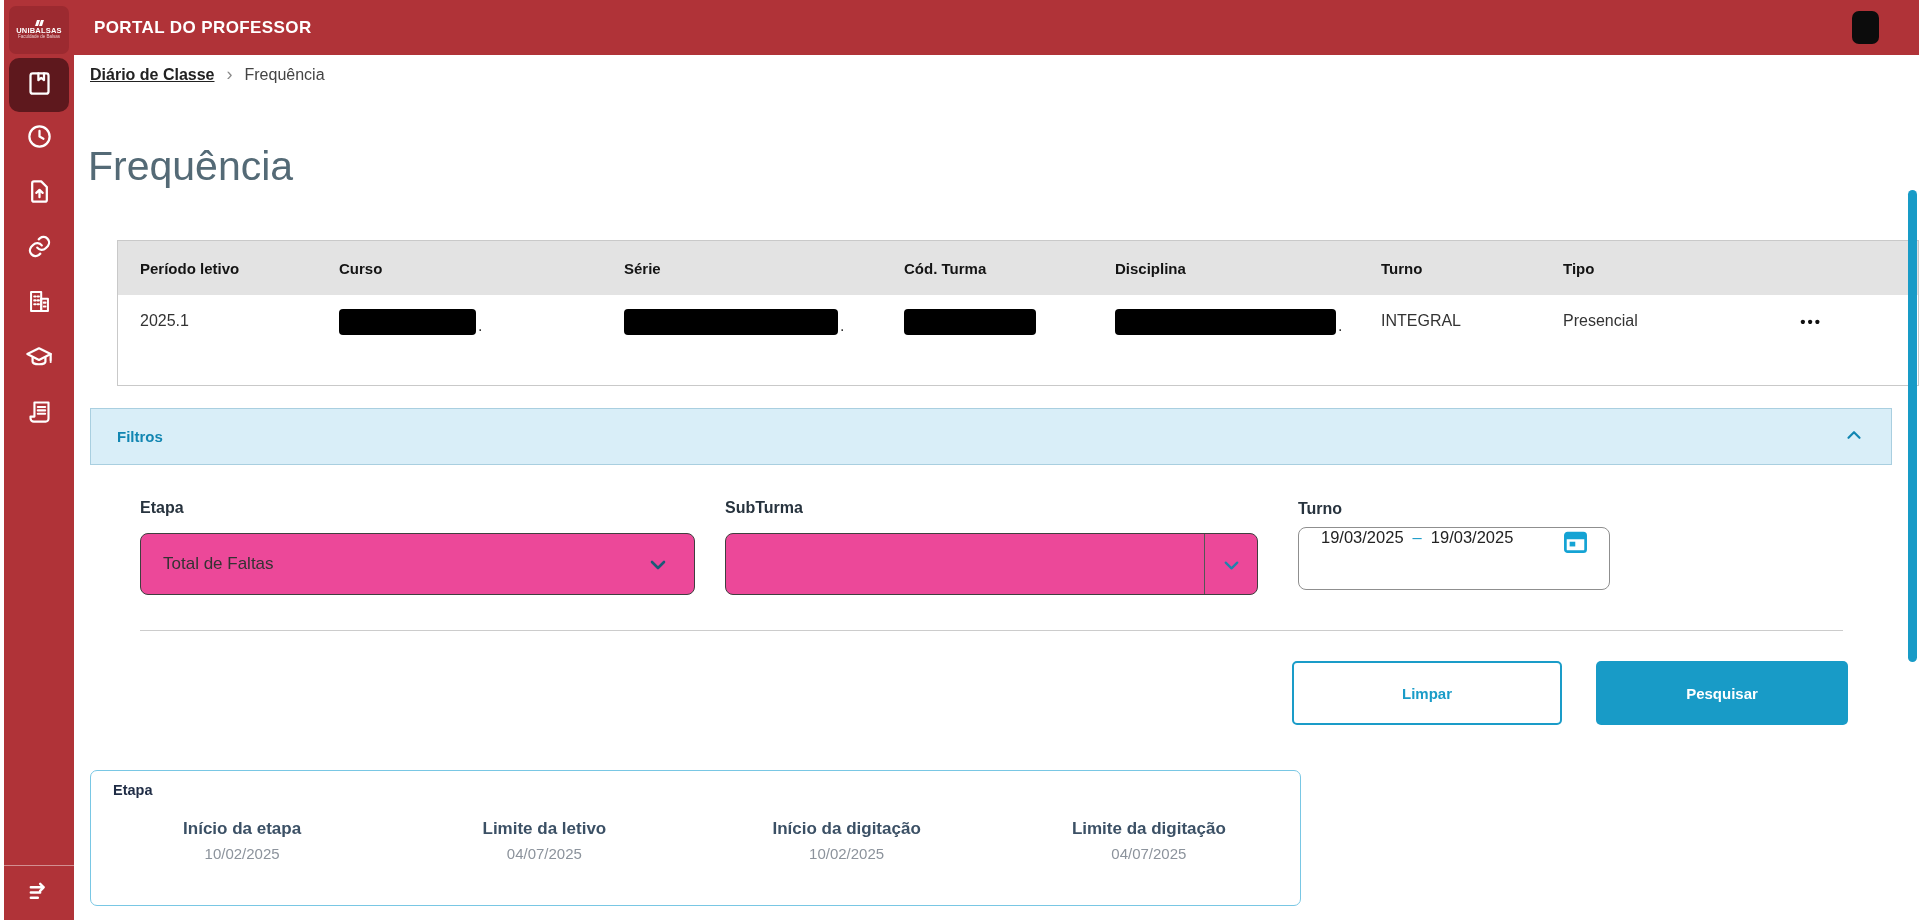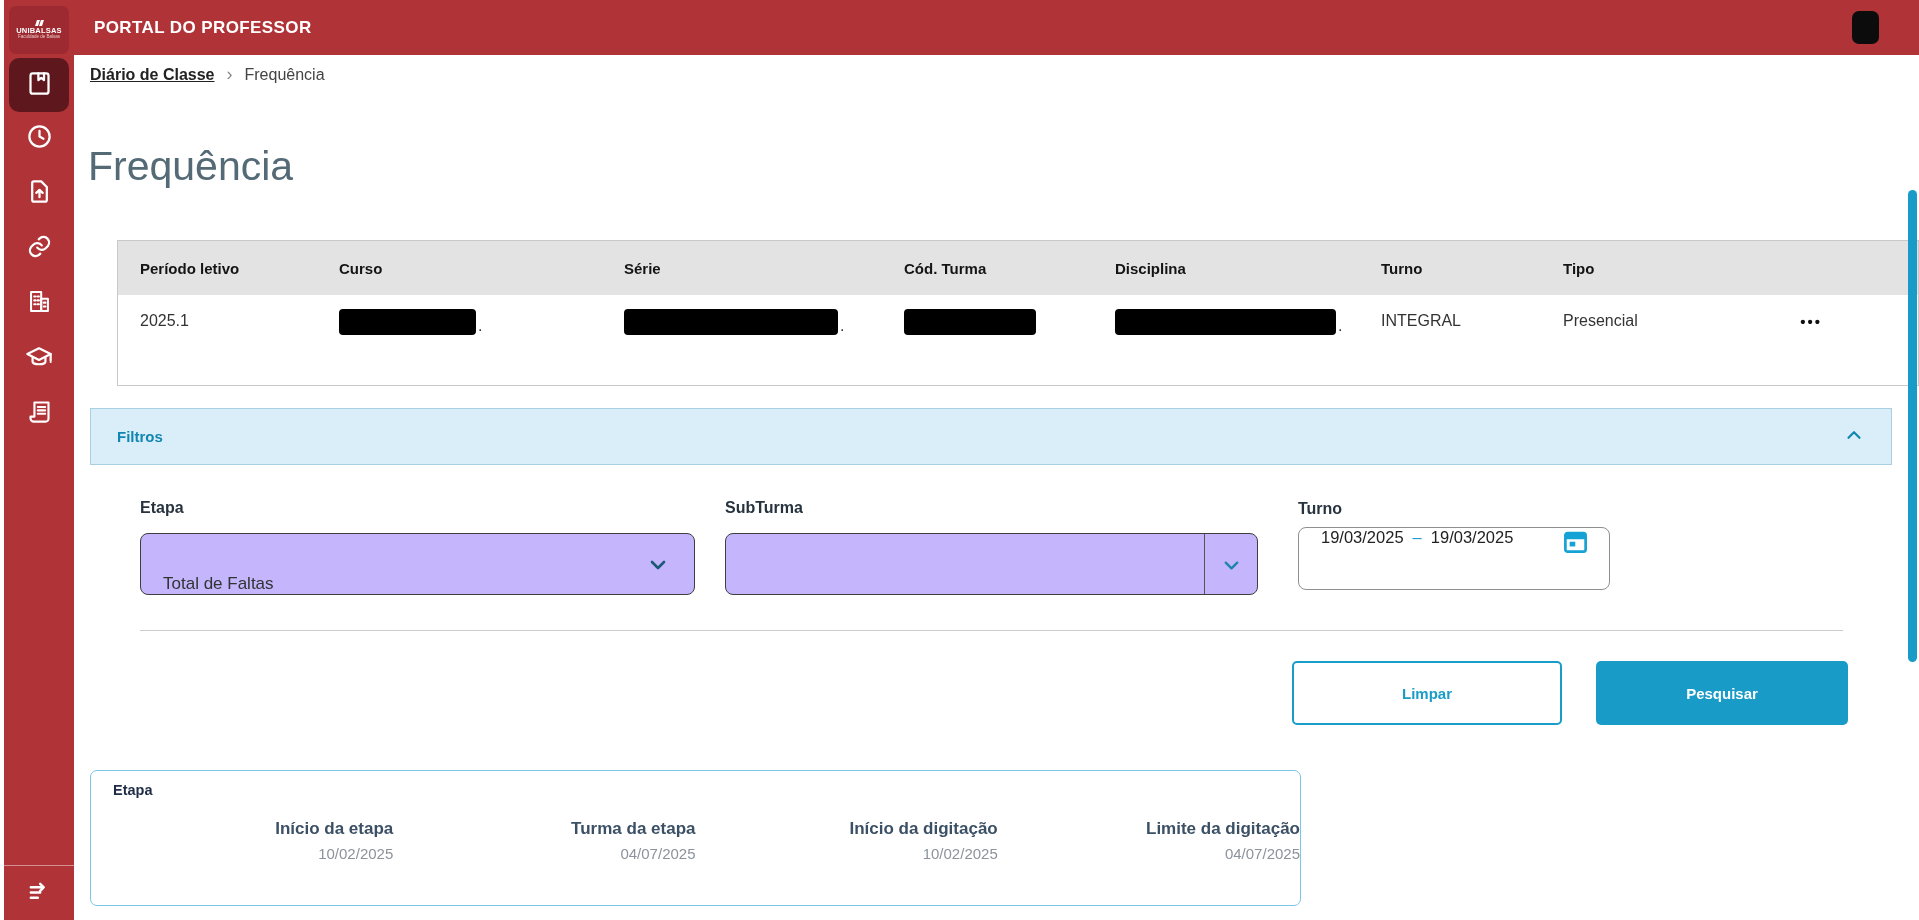--- a/index.html
+++ b/index.html
@@ -48,21 +48,21 @@
 
   
   .filtros-bar { position:absolute; left:90px; top:408px; width:1802px; height:57px;
                  background:#d9eef8; border:1px solid #a9cfe0; display:flex; align-items:center;
                  justify-content:space-between; padding:0 26px; cursor:pointer; }
   .filtros-label { color:#1286b2; font-size:15px; font-weight:600; }
 
   
   .field-label { position:absolute; font-size:16px; font-weight:bold; color:#27333e; }
   .select-box { position:absolute; height:62px; border:1px solid #3f3f3f; border-radius:8px;
-                background:#c4b5fd; display:flex; align-items:flex-end; cursor:pointer; }
+                background:#ec4899; display:flex; align-items:center; cursor:pointer; }
   .select-text { font-size:17px; color:#333; padding-left:22px; }
   .sel-chevron { position:absolute; right:24px; top:19px; }
   .combo-divider { position:absolute; right:52px; top:0; width:1px; height:60px; background:#555; }
   .combo-chevron { position:absolute; right:14px; top:20px; }
   .date-box { position:absolute; left:1298px; top:527px; width:312px; height:63px;
               border:1px solid #8f8f8f; border-radius:8px; background:#fff;
               display:flex; align-items:flex-start; padding:0 20px 0 22px; }
   .date-text { font-size:16.5px; color:#222; }
   .date-sep { color:#1d9cc9; margin:0 9px; font-size:16.5px; }
   .cal-btn { margin-left:auto; cursor:pointer; display:flex; }
@@ -73,21 +73,21 @@
          font-weight:600; display:flex; align-items:center; justify-content:center; cursor:pointer;
          font-family:"Liberation Sans", sans-serif; }
   .btn-limpar { left:1292px; width:270px; background:#fff; border:2px solid #1a9cc8; color:#1a9cc8; }
   .btn-pesquisar { left:1569px; width:252px; background:#189bc7; border:none; color:#fff;margin-left:27px; }
 
   
   .etapa-panel { position:absolute; left:90px; top:770px; width:1211px; height:136px;
                  border:1px solid #79c7e4; border-radius:7px; background:#fff; }
   .etapa-legend { position:absolute; left:22px; top:11px; font-size:14.5px; font-weight:bold; color:#1f2c45; }
   .etapa-grid { position:absolute; left:0; top:48px; width:100%; display:grid;
-                grid-template-columns:repeat(4,1fr); text-align:right; }
+                grid-template-columns:repeat(4,1fr); text-align:center; }
   .etapa-item .lab { font-size:17px; font-weight:bold; color:#3b5065; }
   .etapa-item .val { font-size:15px; color:#8c939c; margin-top:6px; }
 
   
   .scroll-thumb { position:absolute; left:1908px; top:190px; width:9px; height:472px;
                   background:#189bc7; border-radius:5px; cursor:pointer; }
 </style>
 </head>
 <body>
 
@@ -275,21 +275,21 @@
 <button class="btn btn-pesquisar">Pesquisar</button>
 
 <section class="etapa-panel">
   <span class="etapa-legend">Etapa</span>
   <div class="etapa-grid">
     <div class="etapa-item">
       <div class="lab">Início da etapa</div>
       <div class="val">10/02/2025</div>
     </div>
     <div class="etapa-item">
-      <div class="lab">Turma da etapa</div>
+      <div class="lab">Limite da letivo</div>
       <div class="val">04/07/2025</div>
     </div>
     <div class="etapa-item">
       <div class="lab">Início da digitação</div>
       <div class="val">10/02/2025</div>
     </div>
     <div class="etapa-item">
       <div class="lab">Limite da digitação</div>
       <div class="val">04/07/2025</div>
     </div>

